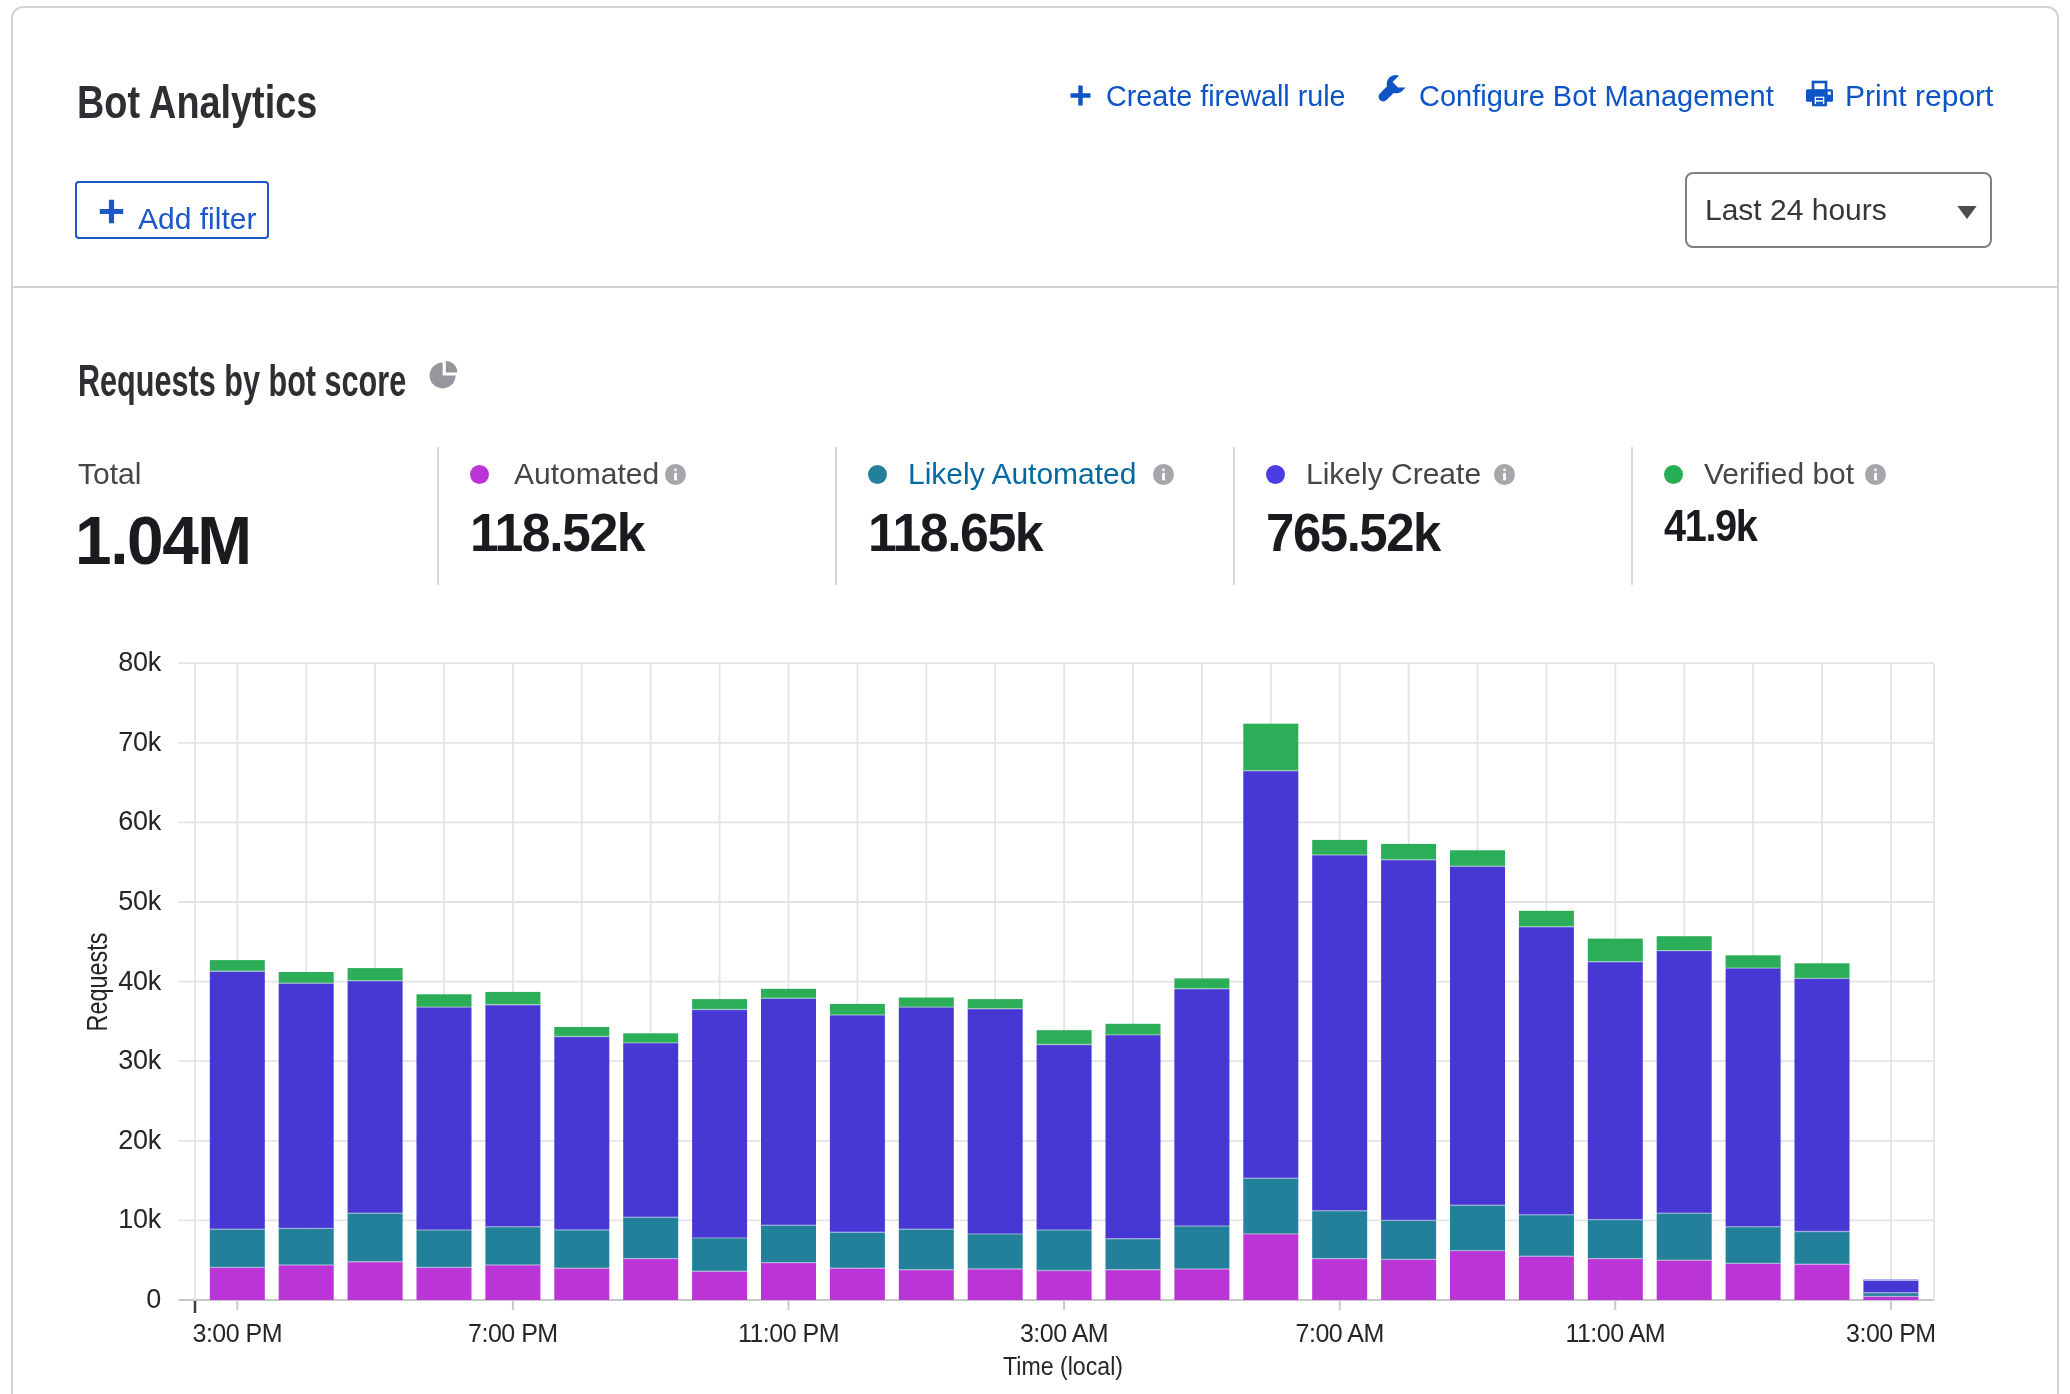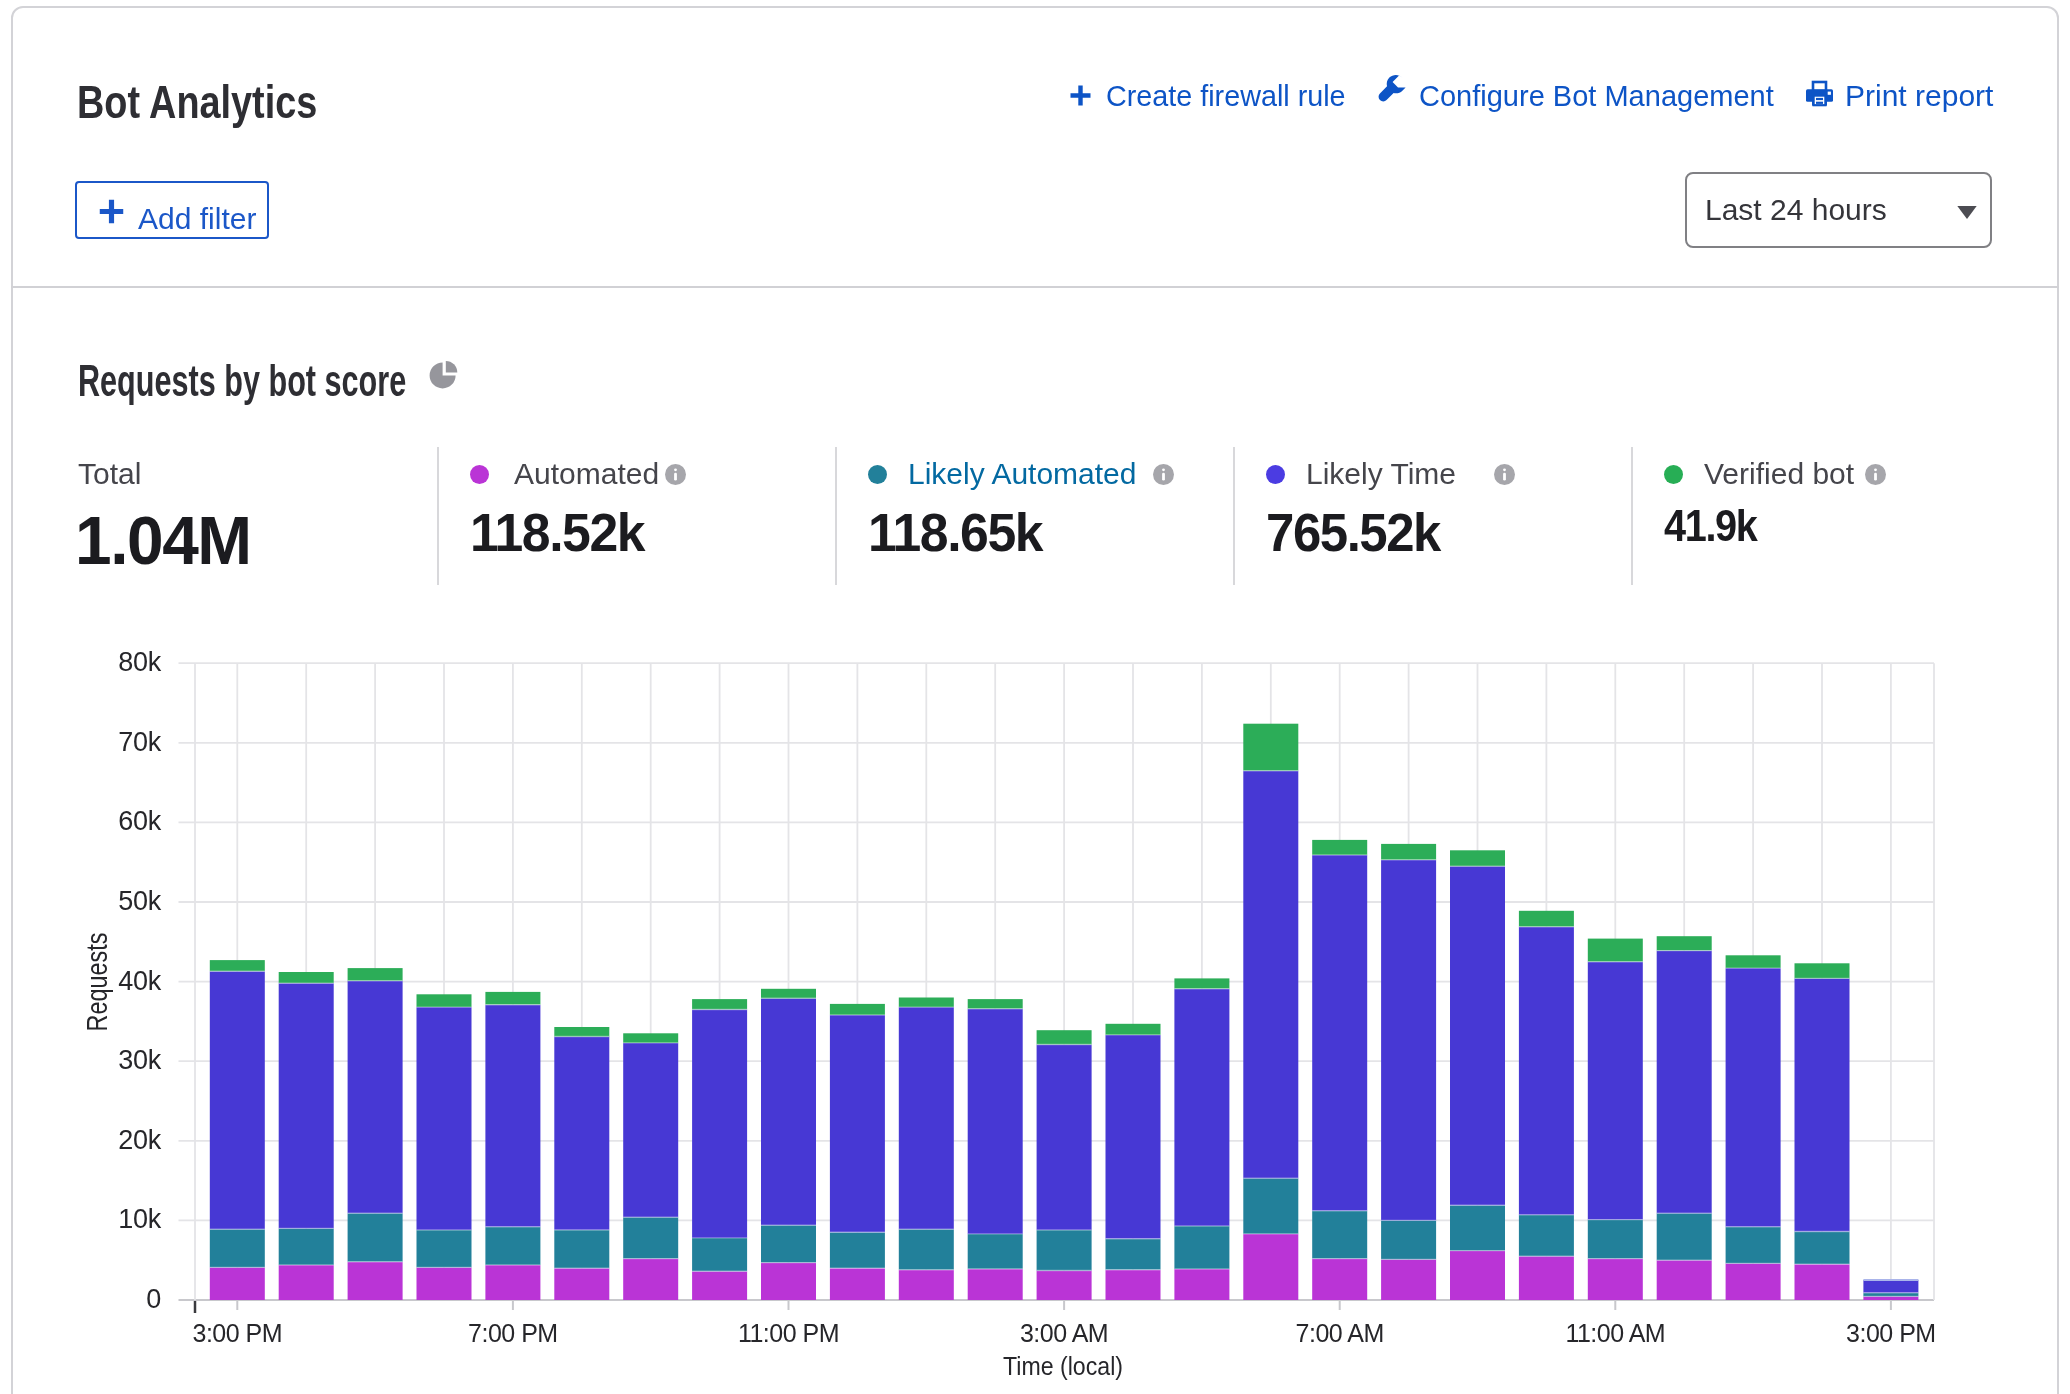--- a/index.html
+++ b/index.html
@@ -66,21 +66,21 @@
     <rect x="9.1" y="8.8" width="2.8" height="7.8" rx="1.3" fill="#fff"></rect>
   </svg>
 <span style="position:absolute;left:868px;top:465px;width:19px;height:19px;border-radius:50%;background:#22809a"></span>
 <div class="abs" style="left:908px;top:457px;font-size:30px;color:#0369a1">Likely Automated</div>
 <svg style="position:absolute;left:1153px;top:464px" width="21" height="21" viewBox="0 0 21 21">
     <circle cx="10.5" cy="10.5" r="10.5" fill="#a6a6ab"></circle>
     <rect x="9.1" y="4.4" width="2.8" height="2.8" rx="1.4" fill="#fff"></rect>
     <rect x="9.1" y="8.8" width="2.8" height="7.8" rx="1.3" fill="#fff"></rect>
   </svg>
 <span style="position:absolute;left:1266px;top:465px;width:19px;height:19px;border-radius:50%;background:#4b3ce2"></span>
-<div class="abs" style="left:1306px;top:457px;font-size:30px;color:#45454b">Likely Time</div>
+<div class="abs" style="left:1306px;top:457px;font-size:30px;color:#45454b">Likely Create</div>
 <svg style="position:absolute;left:1494px;top:464px" width="21" height="21" viewBox="0 0 21 21">
     <circle cx="10.5" cy="10.5" r="10.5" fill="#a6a6ab"></circle>
     <rect x="9.1" y="4.4" width="2.8" height="2.8" rx="1.4" fill="#fff"></rect>
     <rect x="9.1" y="8.8" width="2.8" height="7.8" rx="1.3" fill="#fff"></rect>
   </svg>
 <span style="position:absolute;left:1664px;top:465px;width:19px;height:19px;border-radius:50%;background:#27ae55"></span>
 <div class="abs" style="left:1704px;top:457px;font-size:30px;color:#45454b">Verified bot</div>
 <svg style="position:absolute;left:1865px;top:464px" width="21" height="21" viewBox="0 0 21 21">
     <circle cx="10.5" cy="10.5" r="10.5" fill="#a6a6ab"></circle>
     <rect x="9.1" y="4.4" width="2.8" height="2.8" rx="1.4" fill="#fff"></rect>

